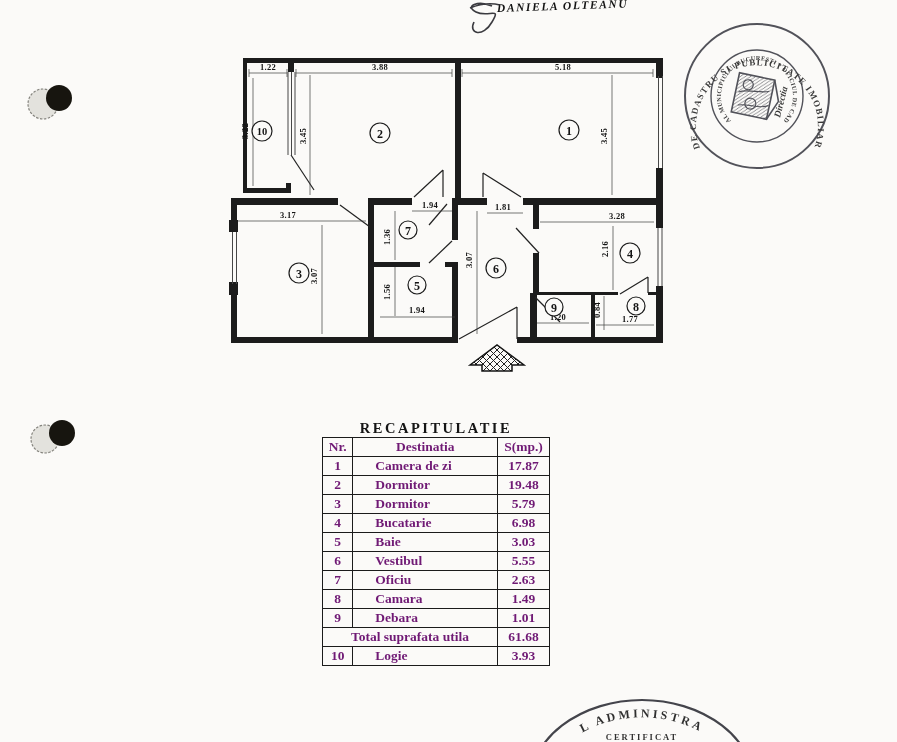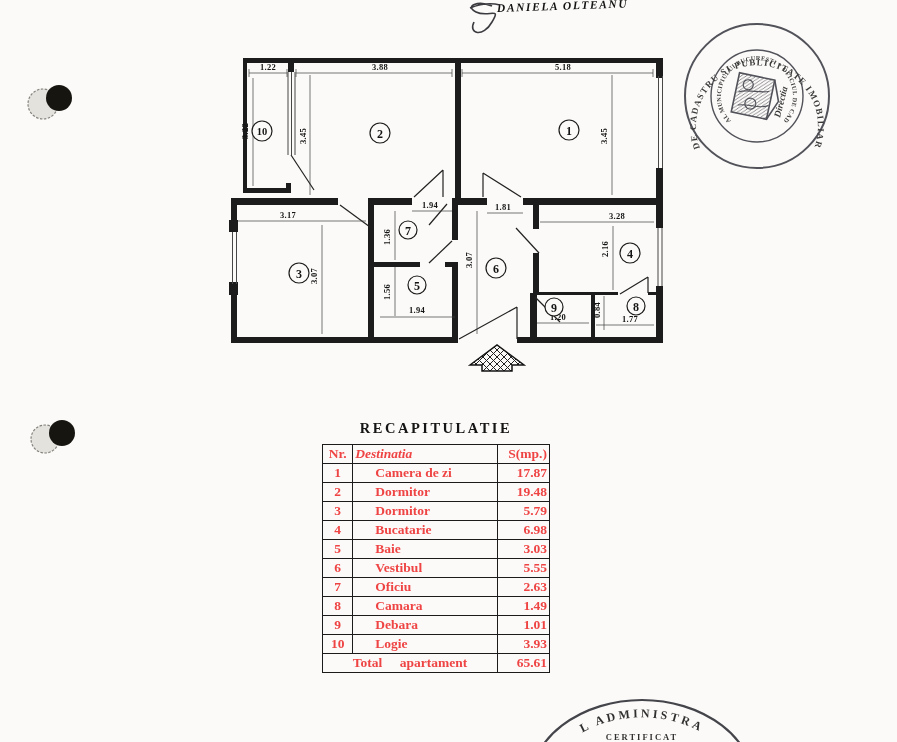--- a/index.html
+++ b/index.html
@@ -13,27 +13,27 @@
   .roomnum{font-size:12px;font-weight:600;}
   .roomnum.small{font-size:10.5px;}
   .sig-text{font-size:11.5px;font-style:italic;font-weight:600;letter-spacing:1.6px;fill:#26262b;}
   .stamp-ring{font-size:9px;font-weight:700;letter-spacing:1.2px;fill:#32333c;}
   .stamp-ring-inner{font-size:6.2px;font-weight:700;letter-spacing:.4px;fill:#32333c;}
   .stamp-center{font-size:9.5px;font-style:italic;font-weight:700;fill:#32333c;}
   .oval-arc{font-size:12px;font-weight:700;letter-spacing:3px;fill:#2b2c34;}
   .oval-sub{font-size:8.5px;font-weight:700;letter-spacing:2px;fill:#2b2c34;}
 
   .recap{position:absolute;left:322px;top:420px;width:228px;}
-  .recap-title{text-align:center;font-size:14.5px;font-weight:700;letter-spacing:2.5px;margin:0 0 7px 0;}
-  .recap table{border-collapse:collapse;width:100%;font-size:13.5px;font-weight:600;color:#ef4444;padding-left:36px;}
+  .recap-title{text-align:center;font-size:14.5px;font-weight:700;letter-spacing:2.5px;margin:0 0 0 0;}
+  .recap table{border-collapse:collapse;width:100%;font-size:13.5px;font-weight:600;color:#701a75;padding-left:36px;}
   .recap td{border:1.6px solid #1b1b1b;height:16px;padding:1px 2px;line-height:1.05;}
   .c-nr{width:28px;text-align:center;}
   .c-dest{width:142px;padding-left:22px !important;}
-  .c-dest-h{width:142px;text-align:left;font-style:italic;}
-  .c-s{width:50px;text-align:right;}
+  .c-dest-h{width:142px;text-align:center;}
+  .c-s{width:50px;text-align:center;}
   .c-total{text-align:center;}
   .c-total-apart{text-align:center;word-spacing:14px;}
 </style>
 </head>
 <body>
 
 <div class="page">
 
 <svg class="plan-svg" width="897" height="742" viewBox="0 0 897 742">
   <defs>
@@ -284,25 +284,25 @@
         <td class="c-nr">8</td>
         <td class="c-dest">Camara</td>
         <td class="c-s">1.49</td>
       </tr>
       <tr>
         <td class="c-nr">9</td>
         <td class="c-dest">Debara</td>
         <td class="c-s">1.01</td>
       </tr>
       <tr>
+        <td class="c-total" colspan="2">Total suprafata utila</td>
+        <td class="c-s">61.68</td>
+      </tr>
+      <tr>
         <td class="c-nr">10</td>
         <td class="c-dest">Logie</td>
         <td class="c-s">3.93</td>
       </tr>
-      <tr>
-        <td class="c-total-apart" colspan="2">Total apartament</td>
-        <td class="c-s">65.61</td>
-      </tr>
     </tbody>
   </table>
 </div>
 
 </div>
 
 </body></html>

